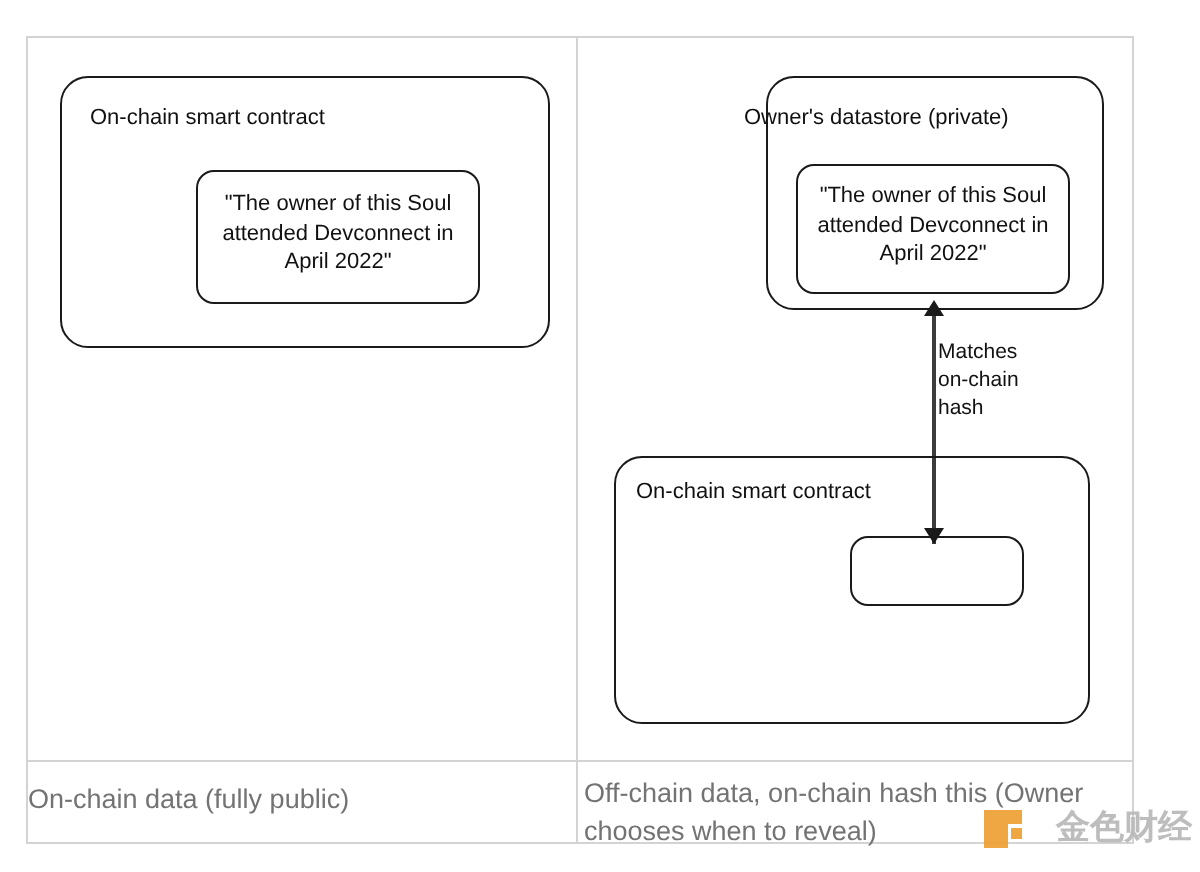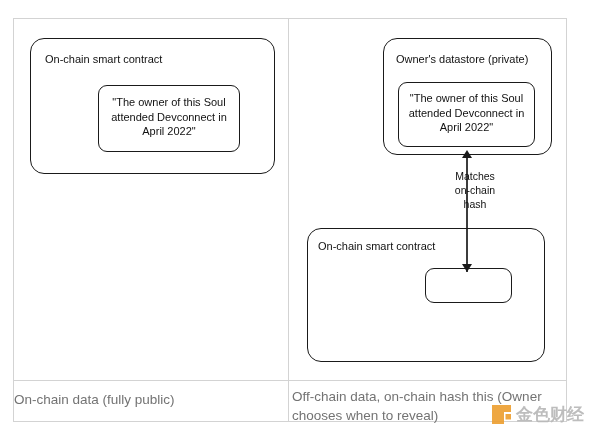--- a/index.html
+++ b/index.html
@@ -73,21 +73,21 @@
   }
 
   
   #left-outer-box   { left: 30px;  top: 38px;  width: 245px; height: 136px; }
   #left-outer-label { left: 45px;  top: 53px; }
   #left-inner-box   { left: 98px;  top: 85px;  width: 142px; height: 67px; }
   #left-inner-text  { left: 100px; top: 95px;  width: 138px; }
 
   
   #ds-outer-box   { left: 383px; top: 38px;  width: 169px; height: 117px; }
-  #ds-outer-label { left: 396px; top: 53px; }
+  #ds-outer-label { left: 372px; top: 53px; }
   #ds-inner-box   { left: 398px; top: 82px;  width: 137px; height: 65px; }
   #ds-inner-text  { left: 399px; top: 91px;  width: 135px; }
 
   
   #sc-outer-box   { left: 307px; top: 228px; width: 238px; height: 134px; }
   #sc-outer-label { left: 318px; top: 240px; }
   #hash-box       { left: 425px; top: 268px; width: 87px; height: 35px; }
   #hash-text      { left: 425px; top: 274px; width: 87px; }
 
   
@@ -111,27 +111,26 @@
     top: 150px;
     border-bottom: 8px solid #1a1a1a;
   }
   .arrow-head.down {
     left: 462px;
     top: 264px;
     border-top: 8px solid #1a1a1a;
   }
   #arrow-label {
     position: absolute;
-    left: 449px;
+    left: 469px;
     top: 169px;
     width: 52px;
     font-size: 10.5px;
     line-height: 14px;
     color: #111111;
-    text-align: center;
   }
 
   
   .caption {
     position: absolute;
     font-family: Liberation Sans, sans-serif;
     font-size: 13.5px;
     line-height: 19px;
     color: #737373;
     text-align: left;
@@ -141,21 +140,21 @@
 
   
   #watermark {
     position: absolute;
     left: 491px;
     top: 401px;
     width: 96px;
     height: 26px;
     display: flex;
     align-items: center;
-    gap: 4px;
+    gap: 16px;
     opacity: 0.92;
   }
   #watermark-mark {
     position: relative;
     width: 21px;
     height: 21px;
     flex: 0 0 auto;
   }
   #watermark-text {
     font-family: "DejaVu Sans", sans-serif;

